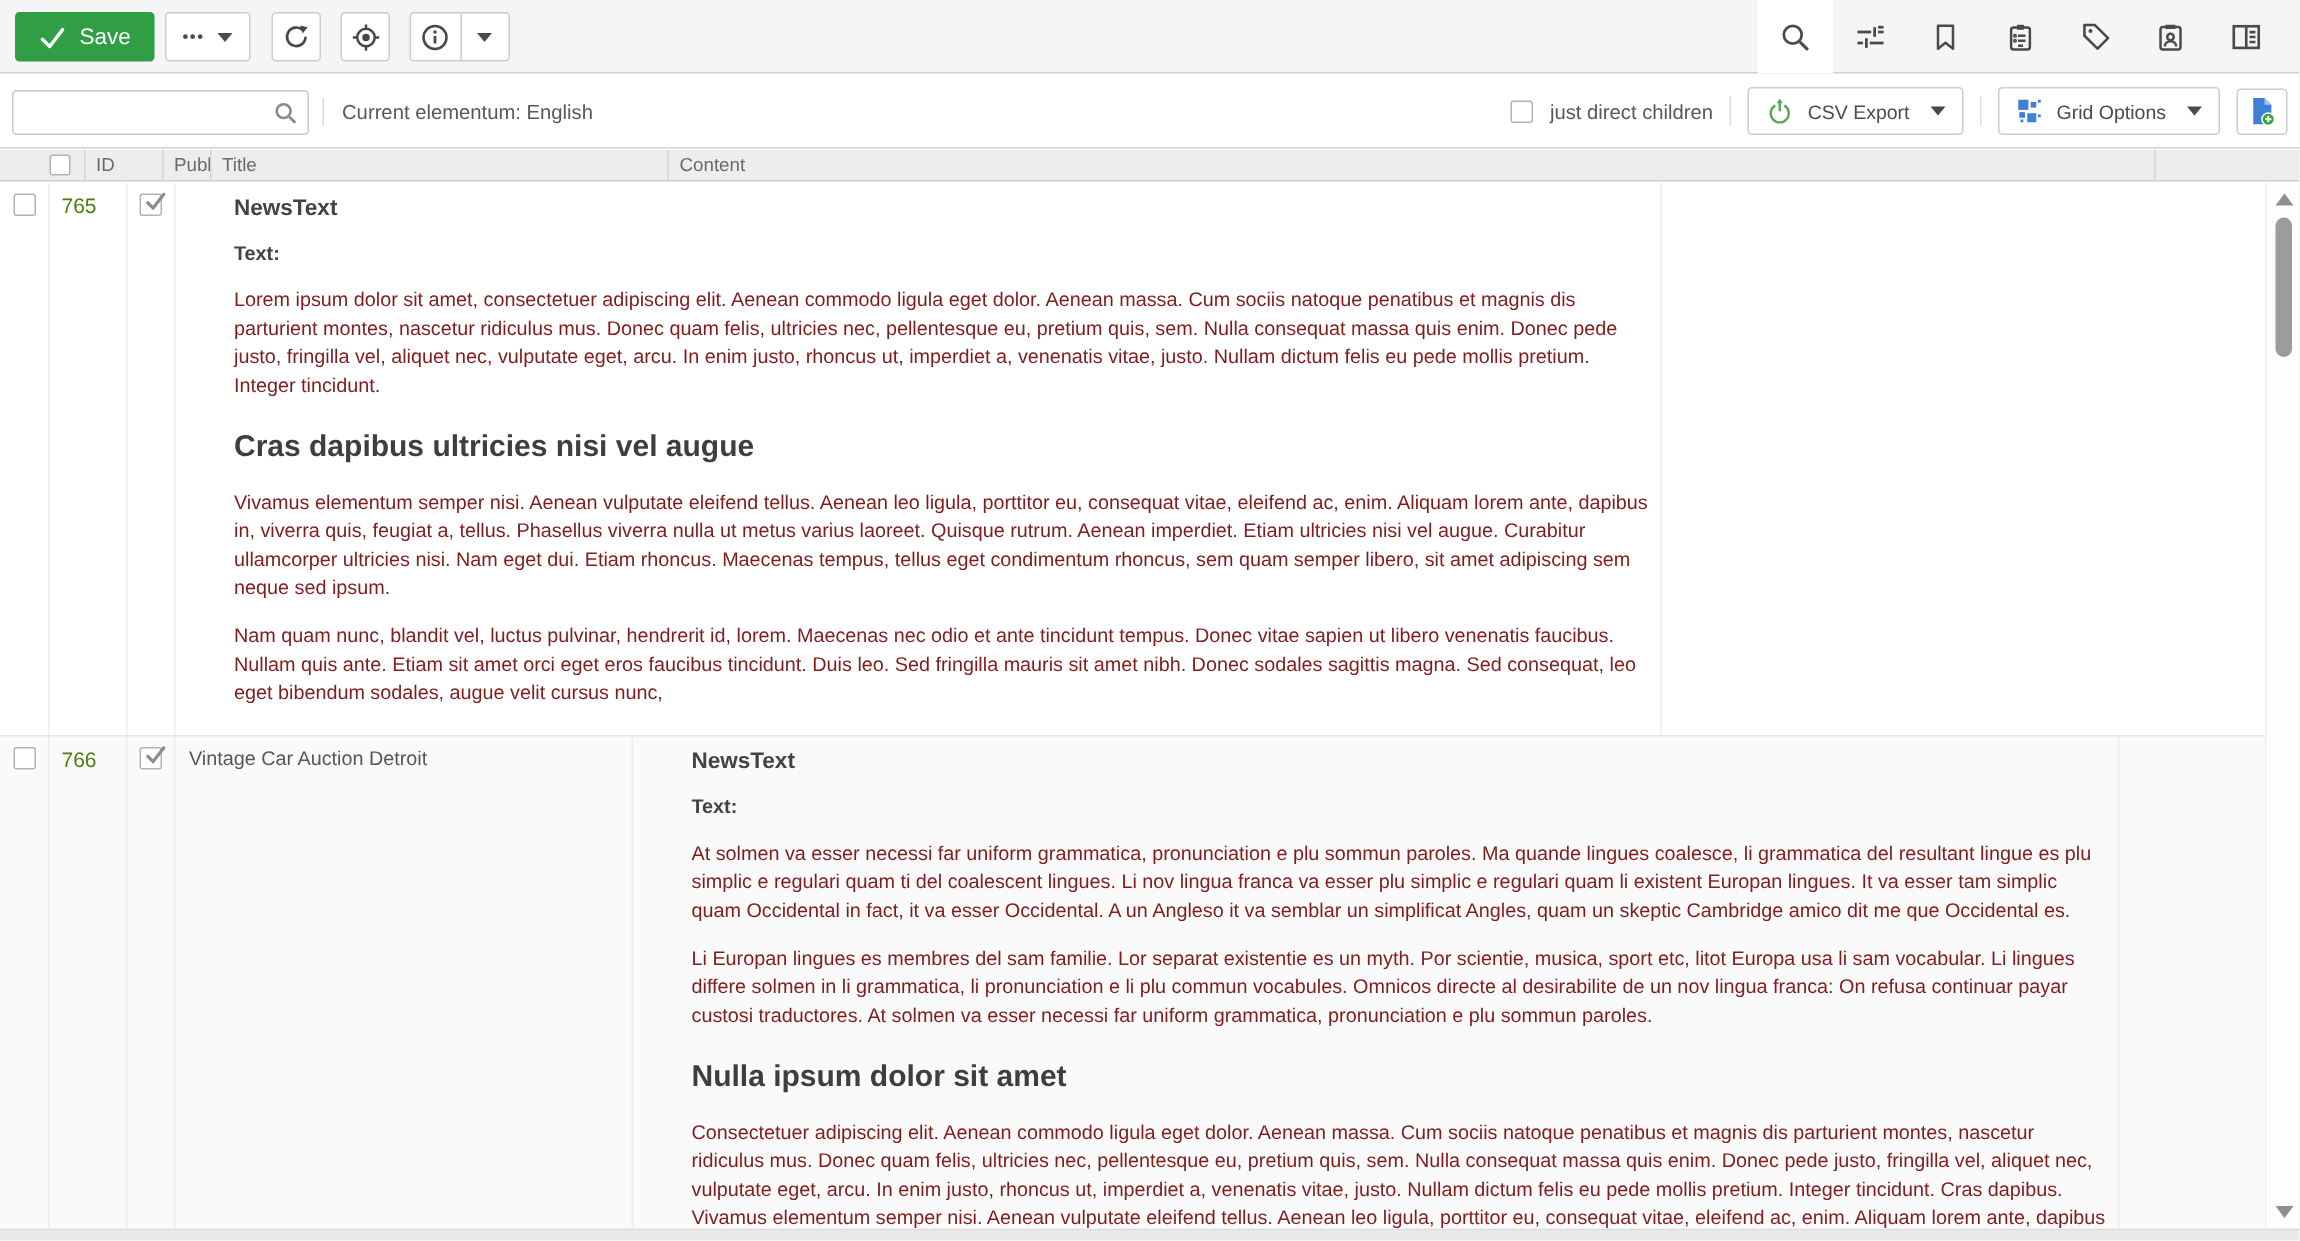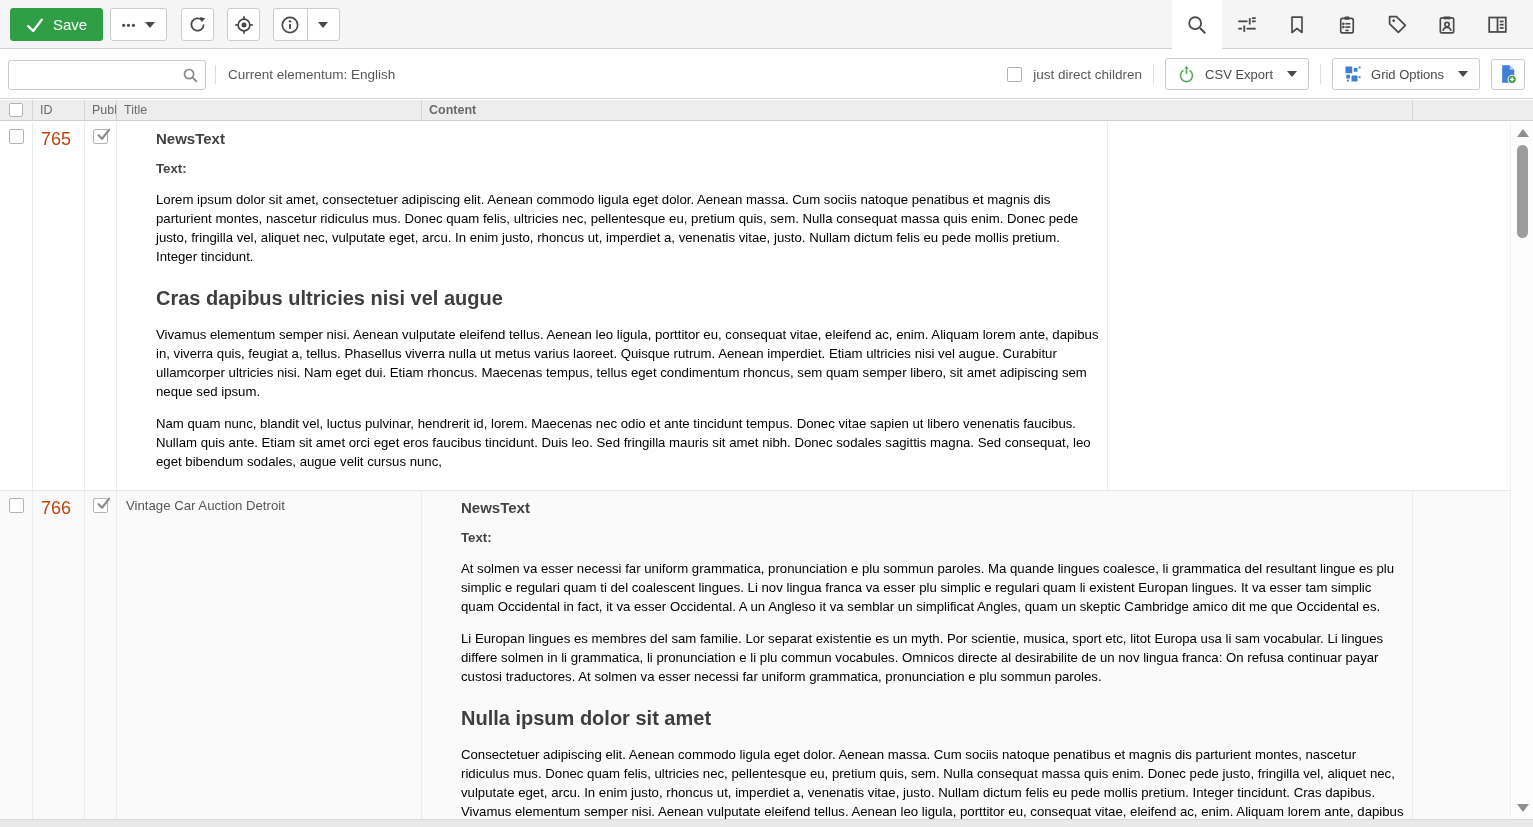--- a/index.html
+++ b/index.html
@@ -40,46 +40,46 @@
   .lang { position:absolute; left:228px; top:0; height:48px; display:flex; align-items:center; font-size:13.5px; color:#585858; }
   .tb2-sep { position:absolute; left:215px; top:15px; height:19px; border-left:1px solid #dcdcdc; }
   .tb2-right { position:absolute; right:8px; top:0; height:48px; display:flex; align-items:center; gap:11px; }
   .cb { width:15px; height:15px; border:1px solid #b3b3b3; border-radius:2px; background:#fff; flex:0 0 auto; }
   .jdc-label { font-size:13.5px; color:#585858; }
   .tbtn { height:32px; background:#fff; border:1px solid #ccc; border-radius:3px; display:flex; align-items:center; gap:9px; padding:0 11px; font-size:13px; color:#4a4a4a; cursor:pointer; }
   .tbtn .caret { margin-left:5px; }
   .sepline { height:20px; border-left:1px solid #e0e0e0; }
   .iconbtn { width:34px; height:31px; background:#fff; border:1px solid #ccc; border-radius:3px; display:flex; align-items:center; justify-content:center; cursor:pointer; }
   
-  .ghead { position:absolute; top:100px; left:0; right:0; height:21px; background:#ededed; border-bottom:1px solid #cfcfcf; display:flex; font-size:12.5px; color:#6a6a6a; }
+  .ghead { position:absolute; top:100px; left:0; right:0; height:21px; background:#ededed; border-bottom:1px solid #cfcfcf; display:flex; font-size:12.5px; color:#6a6a6a;padding-left:24px; }
   .ghead .hc { display:flex; align-items:center; padding-left:7px; border-right:1px solid #d4d4d4; overflow:hidden; white-space:nowrap; }
   .hc.c1 { width:33px; justify-content:center; padding-left:0; }
   .hc.c2 { width:52px; }
   .hc.c3 { width:32px; }
   .hc.c4 { width:305px; }
-  .hc.c5 { width:991px;font-weight:bold; }
+  .hc.c5 { width:991px; }
   .hc.c6 { flex:1; border-right:none; }
   .hcb { width:14px; height:14px; border:1px solid #b3b3b3; border-radius:2px; background:#fff; }
   .gbody { position:absolute; top:122px; bottom:0; left:0; width:1510px; overflow:hidden; background:#fff; }
   .grow { display:flex; align-items:stretch; }
   .grow.alt { background:#fafafa; border-top:1px solid #e6e6e6; }
   .grow .gc { border-right:1px solid #ececec; overflow:hidden; }
   .gc.c1 { width:33px; display:flex; justify-content:center; padding-top:7px; }
-  .gc.c2 { width:52px; padding:7px 0 0 8px; font-size:18px; color:#c2410c; }
+  .gc.c2 { width:52px; padding:7px 0 0 8px; font-size:14px; color:#4d7c0f; }
   .gc.c3 { width:32px; display:flex; justify-content:center; padding-top:7px; position:relative; }
   .gc.c4 { width:305px; padding:7px 0 0 9px; font-size:13.2px; color:#565656; white-space:nowrap; }
   .gc.c5 { width:991px; padding:0 6px 0 4px; }
   .gc.c6 { flex:1; border-right:none; }
   .pubbox { position:relative; width:15px; height:15px; border:1px solid #b3b3b3; border-radius:2px; background:#fff; }
   .pubbox svg { position:absolute; left:1px; top:-4px; }
   .row1-h { height:368px; }
   .content { padding-top:7px; color:#5c5c5c;margin-left:35px; }
   .content h3 { font-size:15px; color:#434343; font-weight:bold; margin:1px 0 14px; }
   .content .flabel { font-size:13.2px; color:#434343; font-weight:bold; margin:0 0 14px; }
-  .content p { font-size:13.2px; line-height:19px; margin:0 0 13px; color:#000000; }
+  .content p { font-size:13.2px; line-height:19px; margin:0 0 13px; color:#7f1d1d; }
   .content h2 { font-size:20px; color:#3e3e3e; font-weight:bold; margin:21px 0 15px; }
   .truncated { border-bottom:1px solid #dcdcdc; padding-bottom:9px; margin-right:2px; }
   
   .vscroll { position:absolute; right:0; top:122px; bottom:0; width:23px; background:#fdfdfd; border-left:1px solid #f0f0f0; }
   .sb-up { position:absolute; top:7px; left:6px; width:0; height:0; border-left:6px solid transparent; border-right:6px solid transparent; border-bottom:8px solid #8f8f8f; cursor:pointer; }
   .sb-down { position:absolute; bottom:7px; left:6px; width:0; height:0; border-left:6px solid transparent; border-right:6px solid transparent; border-top:8px solid #8f8f8f; cursor:pointer; }
   .sb-thumb { position:absolute; top:23px; left:6px; width:11px; height:93px; border-radius:6px; background:#9c9c9c; cursor:pointer; }
 </style>
 </head>
 <body>

